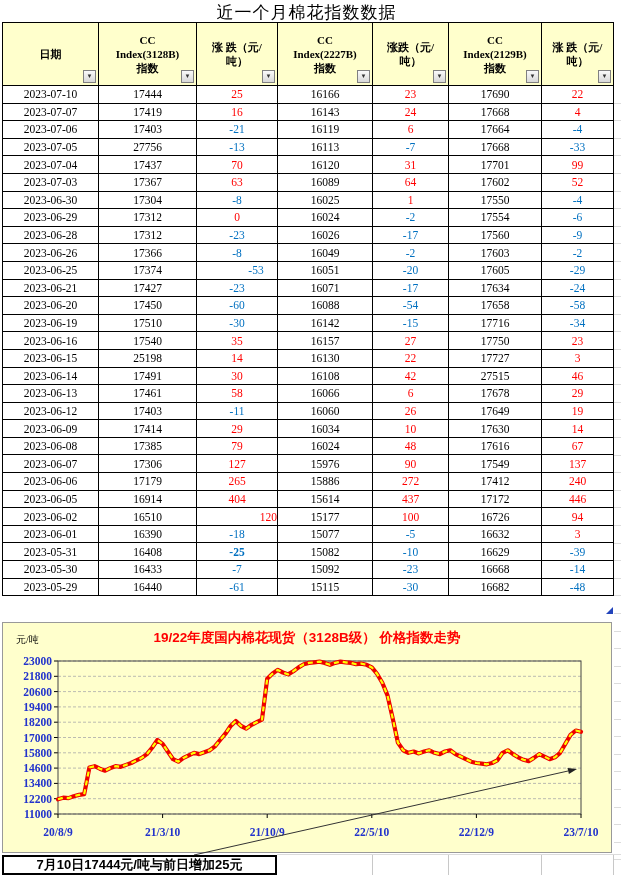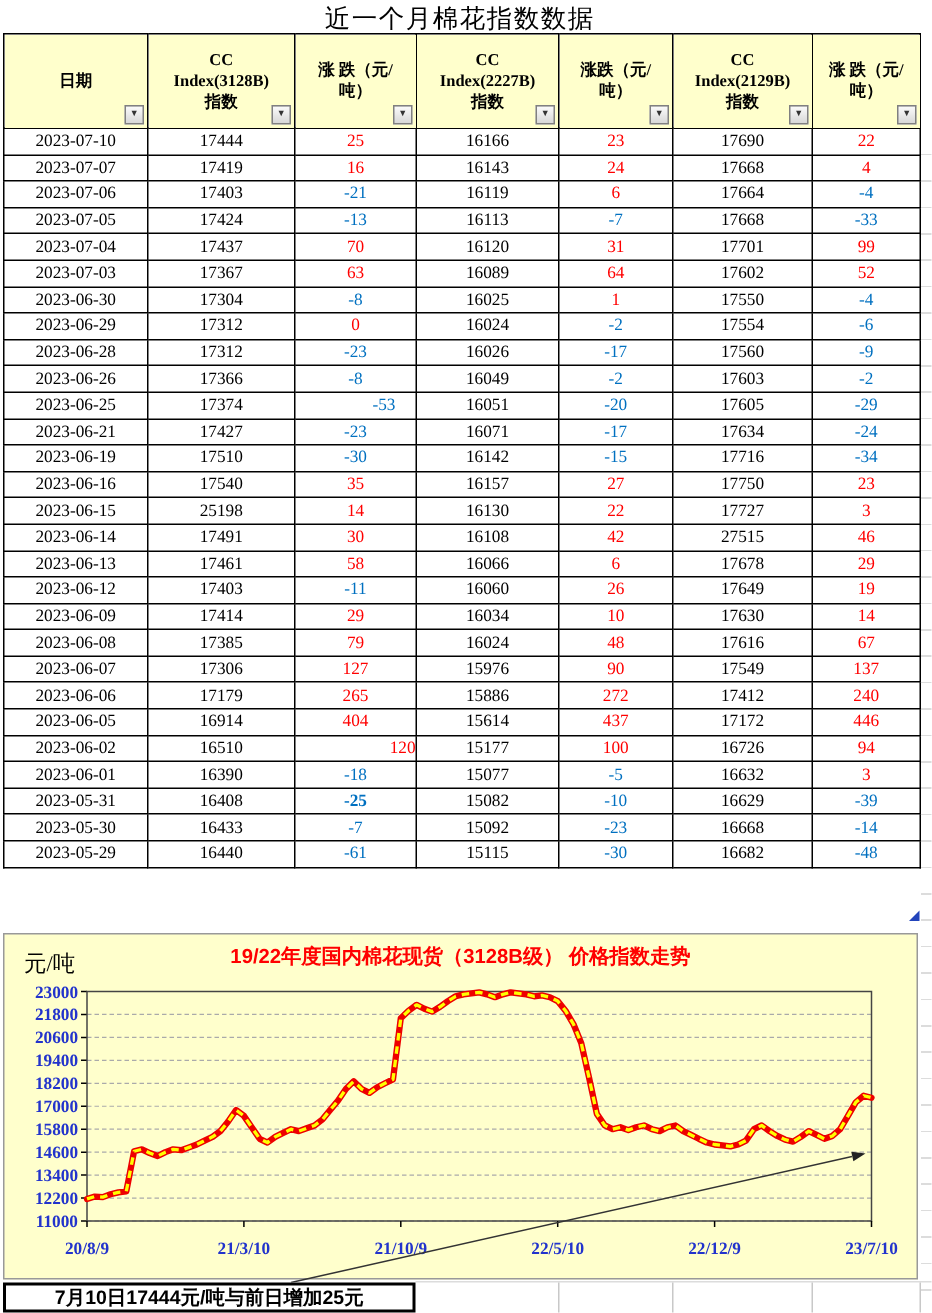--- a/index.html
+++ b/index.html
@@ -13,21 +13,21 @@
        overflow:hidden;}
   table.data th{background:#ffffcc;height:62px;font-size:11px;font-weight:bold;
        white-space:pre-line;line-height:1.3;position:relative;vertical-align:middle;}
   table.data td{height:16.6px;font-size:11.5px;color:#000;background:#fff;}
   .filter-btn{position:absolute;right:2px;bottom:2px;width:13px;height:13px;
        box-sizing:border-box;background:linear-gradient(#fafafa,#d8d8d8);
        border:1px solid #808080;font-size:6px;line-height:11px;color:#333;
        text-align:center;cursor:pointer;font-family:"Liberation Sans",sans-serif;}
   .chart{position:absolute;left:2px;top:622px;width:610px;height:231px;
        background:#ffffcc;border:1px solid #999;box-sizing:border-box;z-index:1;}
-  .chart-ylabel{position:absolute;left:13px;top:10px;font-size:15px;color:#000;z-index:2;}
+  .chart-ylabel{position:absolute;left:13px;top:10px;font-size:10px;color:#000;z-index:2;}
   .chart-title{position:absolute;left:0;top:6px;width:100%;text-align:center;
        font-weight:bold;font-size:13.5px;color:#ff0000;z-index:2;
        font-family:"Liberation Sans",sans-serif;}
   svg.plot{position:absolute;left:0;top:0;z-index:3;}
   .arrow-overlay{position:absolute;left:0;top:0;z-index:5;pointer-events:none;}
   .footer-box{position:absolute;left:2px;top:855px;width:275px;height:20px;
        box-sizing:border-box;border:2px solid #000;background:#fff;z-index:6;
        font-family:"Liberation Sans",sans-serif;font-weight:bold;font-size:13px;
        text-align:center;line-height:16px;color:#000;}
   .right-grid{position:absolute;left:614px;top:86px;width:7px;height:789px;
@@ -102,21 +102,21 @@
         <td>2023-07-06</td>
         <td>17403</td>
         <td style="color: rgb(0, 112, 192);">-21</td>
         <td>16119</td>
         <td style="color: rgb(255, 0, 0);">6</td>
         <td>17664</td>
         <td style="color: rgb(0, 112, 192);">-4</td>
       </tr>
       <tr>
         <td>2023-07-05</td>
-        <td>17424</td>
+        <td>27756</td>
         <td style="color: rgb(0, 112, 192);">-13</td>
         <td>16113</td>
         <td style="color: rgb(0, 112, 192);">-7</td>
         <td>17668</td>
         <td style="color: rgb(0, 112, 192);">-33</td>
       </tr>
       <tr>
         <td>2023-07-04</td>
         <td>17437</td>
         <td style="color: rgb(255, 0, 0);">70</td>
@@ -180,20 +180,29 @@
         <td style="color: rgb(0, 112, 192);">-29</td>
       </tr>
       <tr>
         <td>2023-06-21</td>
         <td>17427</td>
         <td style="color: rgb(0, 112, 192);">-23</td>
         <td>16071</td>
         <td style="color: rgb(0, 112, 192);">-17</td>
         <td>17634</td>
         <td style="color: rgb(0, 112, 192);">-24</td>
+      </tr>
+      <tr>
+        <td>2023-06-20</td>
+        <td>17450</td>
+        <td style="color: rgb(0, 112, 192);">-60</td>
+        <td>16088</td>
+        <td style="color: rgb(0, 112, 192);">-54</td>
+        <td>17658</td>
+        <td style="color: rgb(0, 112, 192);">-58</td>
       </tr>
       <tr>
         <td>2023-06-19</td>
         <td>17510</td>
         <td style="color: rgb(0, 112, 192);">-30</td>
         <td>16142</td>
         <td style="color: rgb(0, 112, 192);">-15</td>
         <td>17716</td>
         <td style="color: rgb(0, 112, 192);">-34</td>
       </tr>

